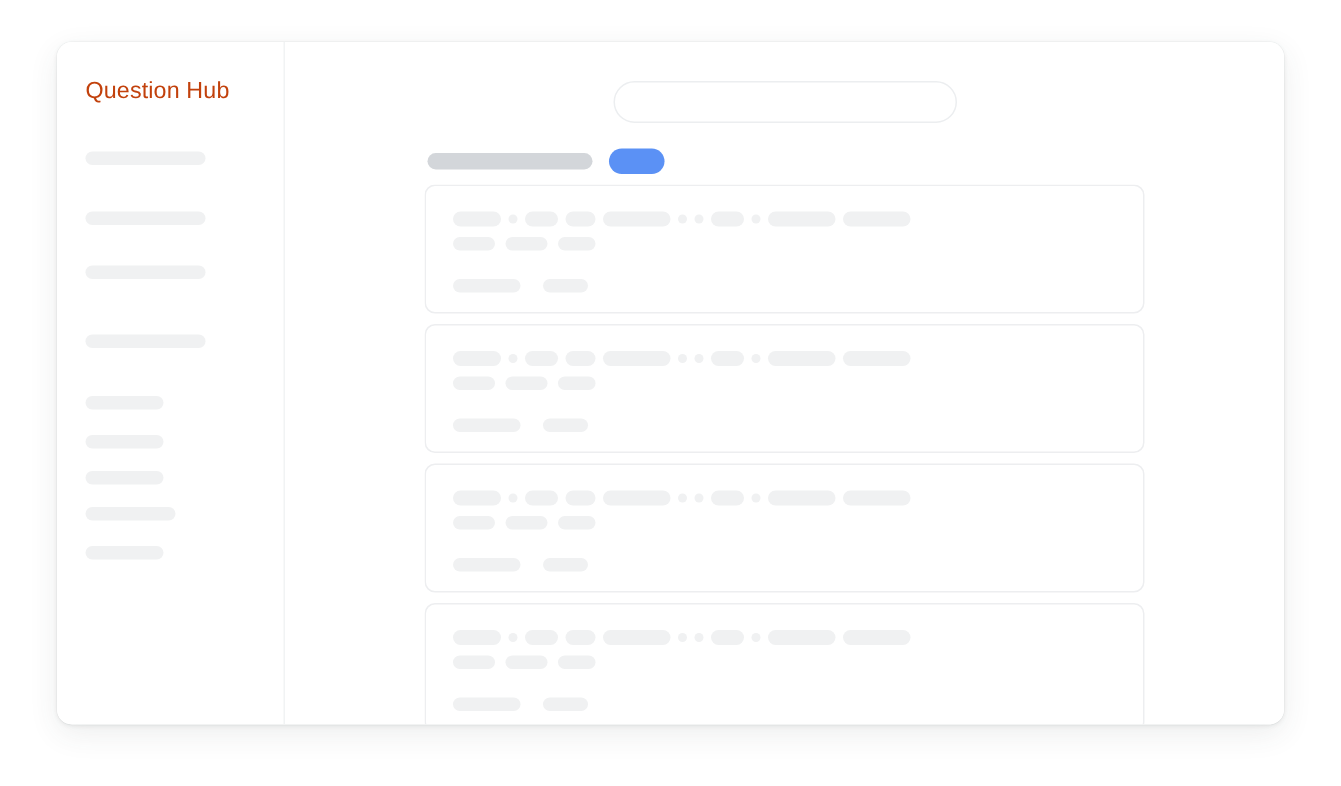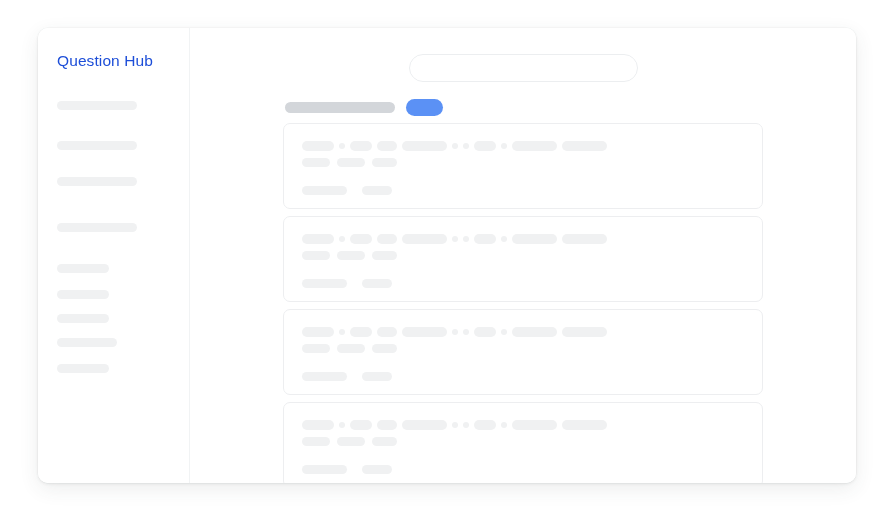--- a/index.html
+++ b/index.html
@@ -45,21 +45,21 @@
     border-right: 1px solid #f1f3f4;
     position: relative;
   }
 
   .sidebar-title {
     position: absolute;
     left: 19px;
     top: 23px;
     font-size: 15.5px;
     line-height: 20px;
-    color: #1d4ed8;
+    color: #c2410c;
     letter-spacing: 0.1px;
     white-space: nowrap;
   }
 
   .sidebar-nav {
     position: absolute;
     left: 19px;
     top: 73px;
     width: 120px;
   }

